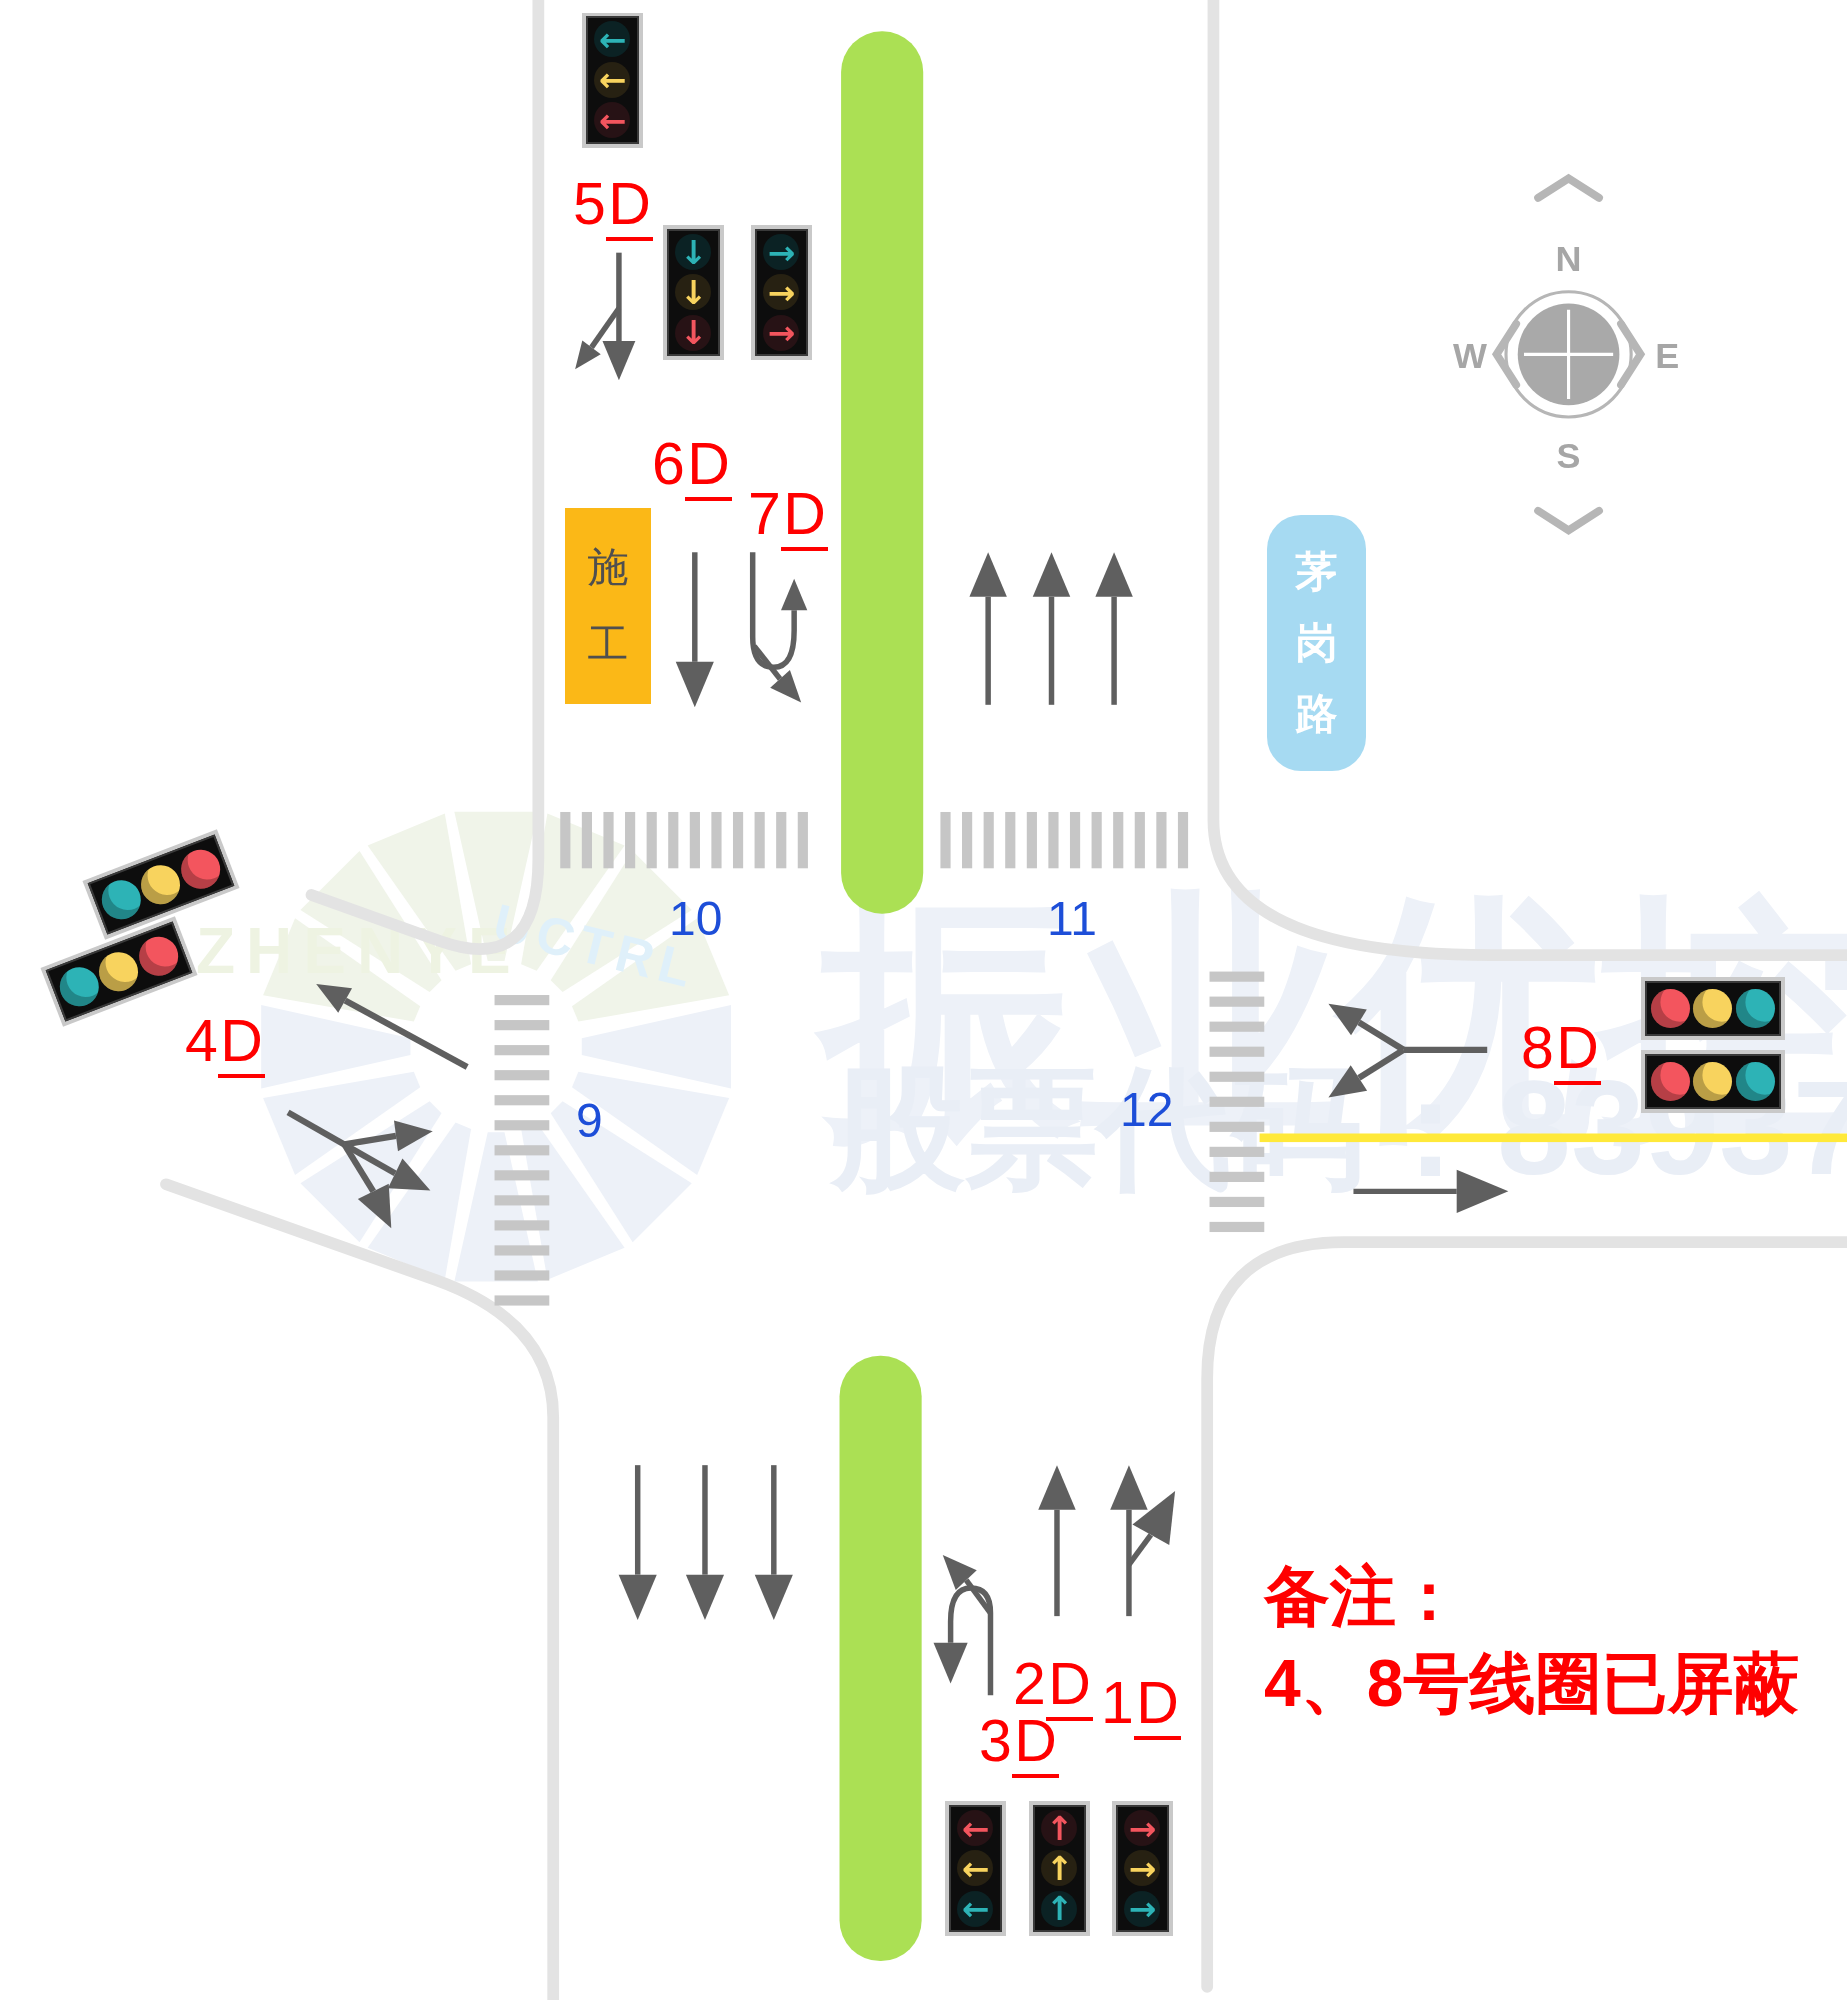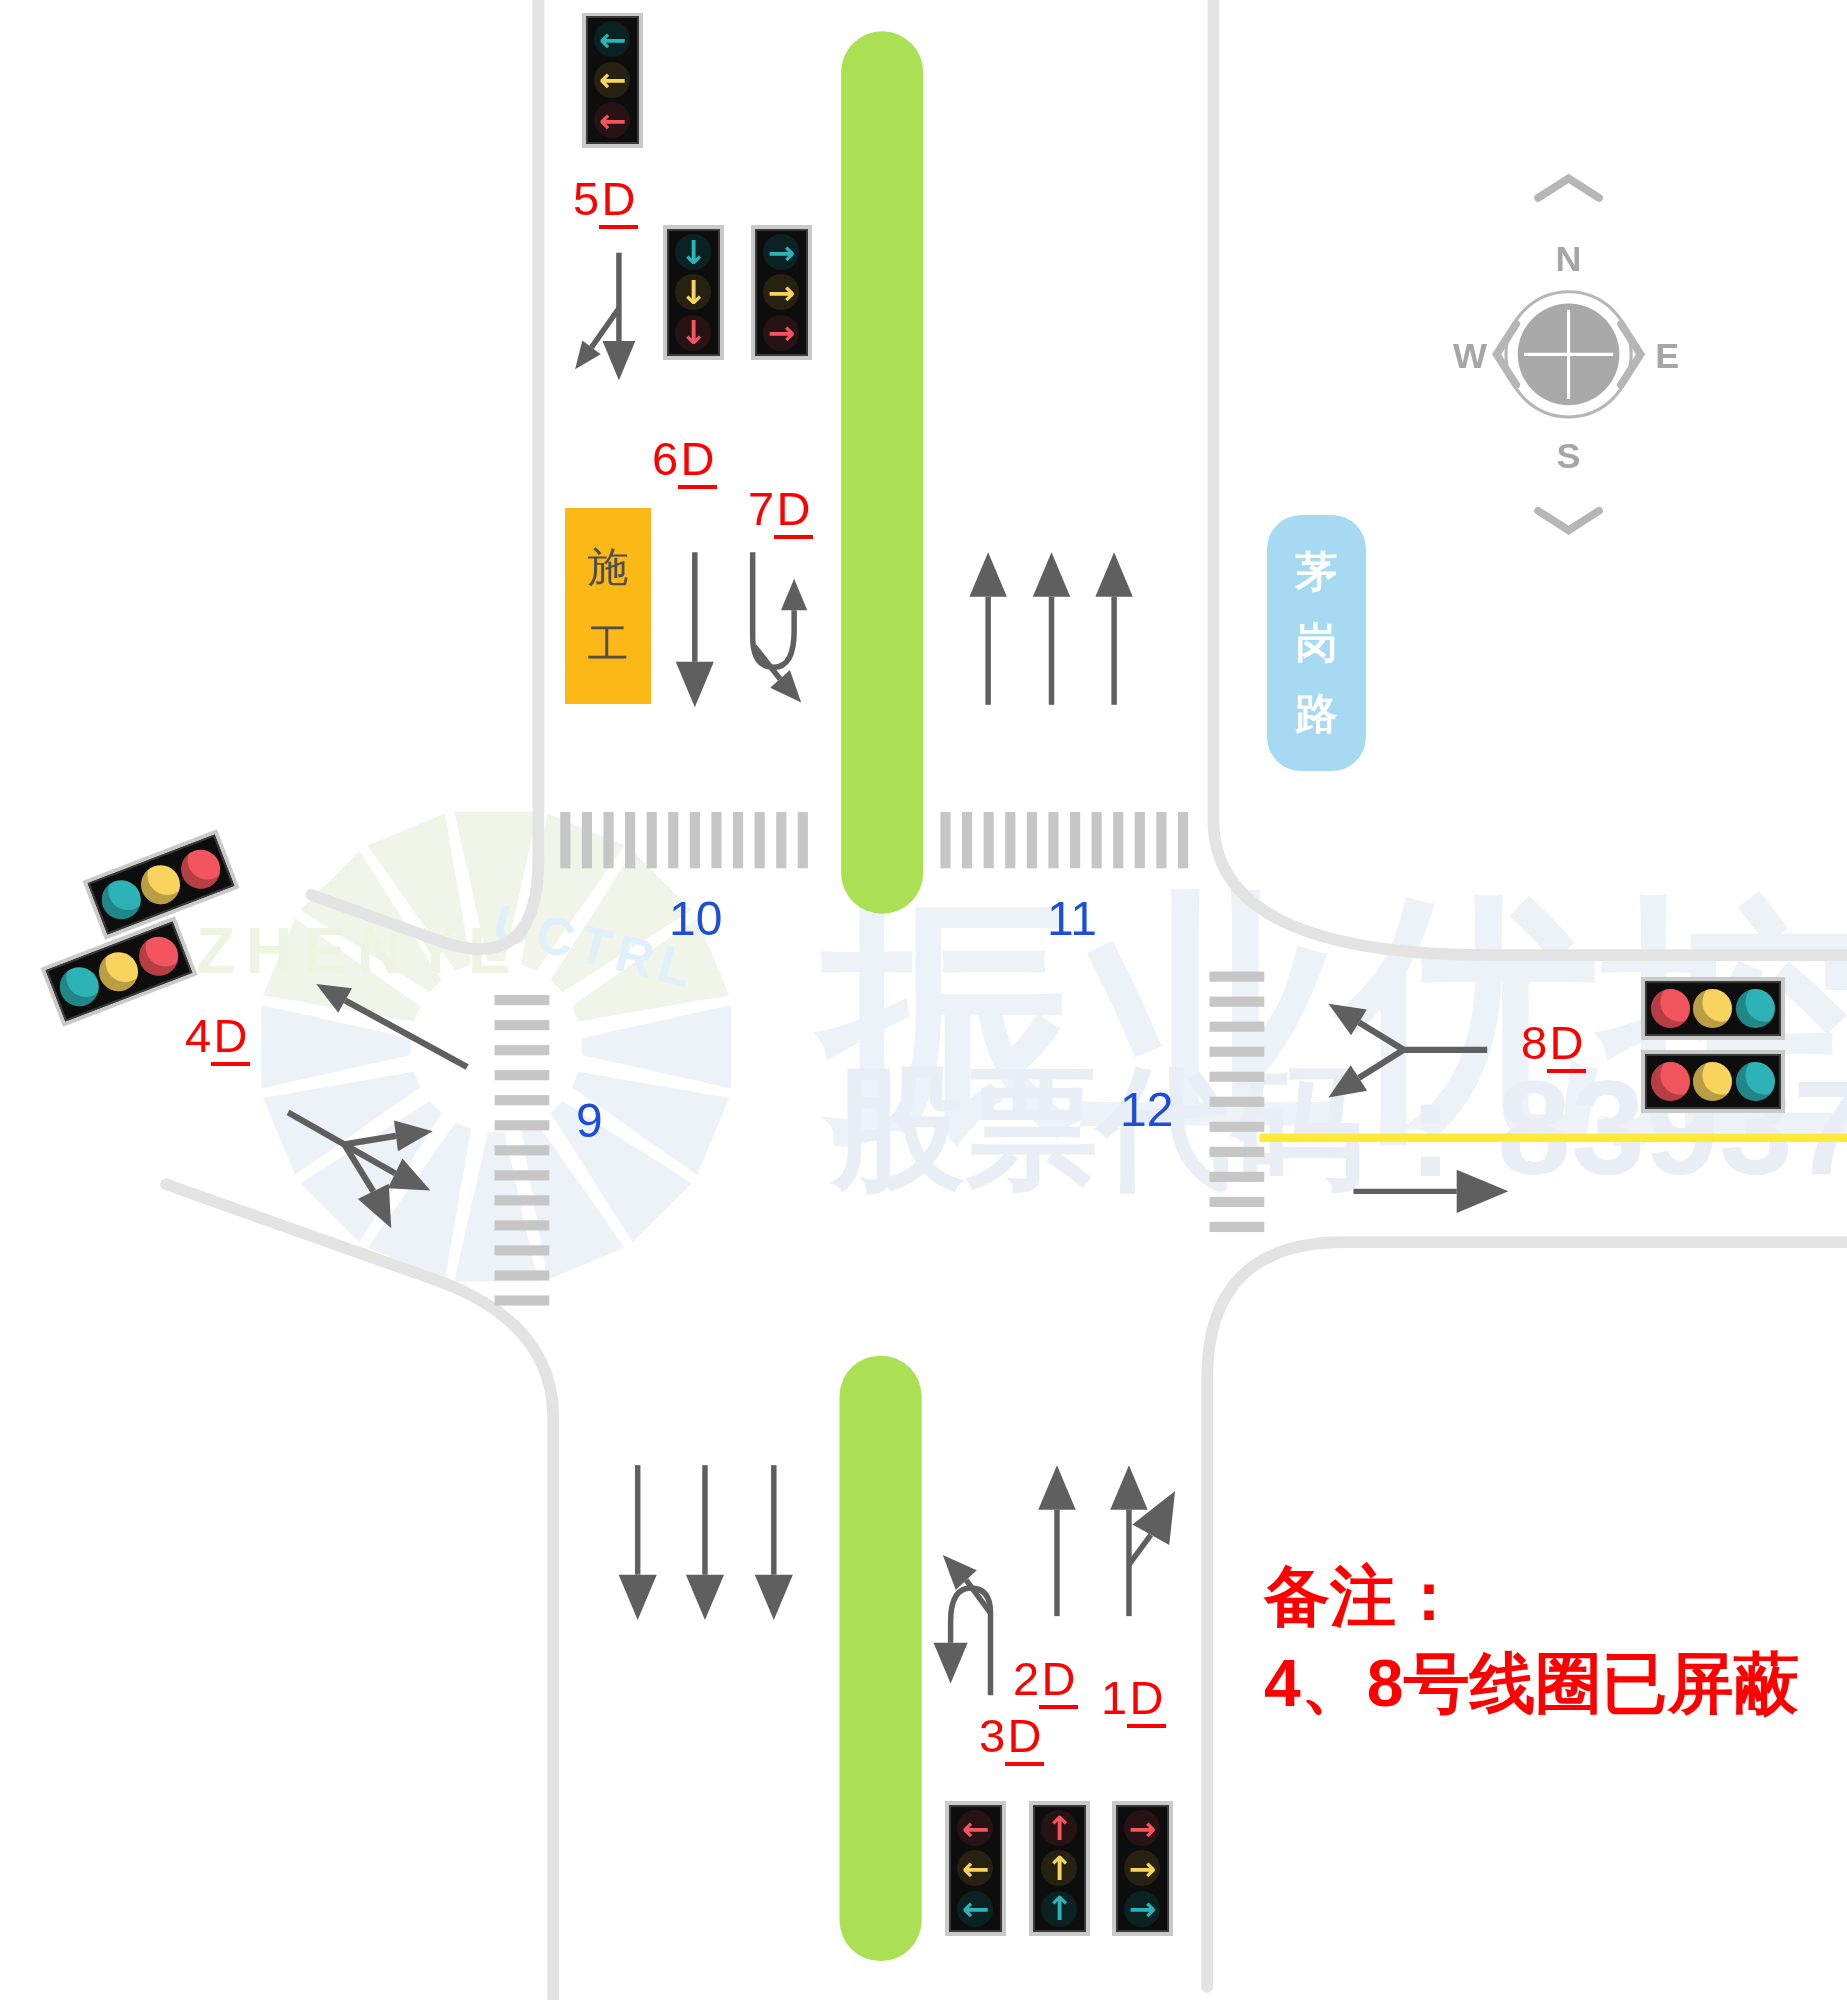--- a/index.html
+++ b/index.html
@@ -8,21 +8,21 @@
   #stage *{box-sizing:border-box;}
   svg{position:absolute;left:0;top:0;}
   
   .wm{position:absolute;white-space:nowrap;font-weight:bold;pointer-events:none;}
   .wm-brand{left:820px;top:846px;font-size:260px;color:#edf1f8;letter-spacing:0px;}
   .wm-stock{left:832px;top:1040px;font-size:133px;color:#e9eef6;}
   .wm-zhenye{left:196px;top:914px;font-size:64px;color:#eef3e2;letter-spacing:11px;}
   .wm-uctrl{left:502px;top:892px;font-size:52px;color:#dff0fa;letter-spacing:6.3px;
             transform:rotate(14deg);transform-origin:left top;}
   
-  .det{position:absolute;color:#ff0000;font-size:47px;line-height:1;white-space:nowrap;}
+  .det{position:absolute;color:#ff0000;font-size:59px;line-height:1;white-space:nowrap;}
   .det .du{display:inline-block;border-bottom:4.7px solid #ff0000;padding:0 2.3px 3.1px 2.3px;line-height:1;}
   .lanenum{position:absolute;color:#1d4ed8;font-size:48px;line-height:1;}
   
   .note{position:absolute;left:1264px;top:1553px;width:594px;color:#ff0000;
         font-size:66px;font-weight:bold;line-height:1.32;white-space:nowrap;}
   
   .nomark{position:absolute;left:76px;top:1211px;width:245px;height:117px;background:#fff;
           border:5.5px solid #4a4a4a;display:flex;align-items:center;justify-content:center;
           color:#ff0000;font-size:48px;letter-spacing:3.1px;}
   

